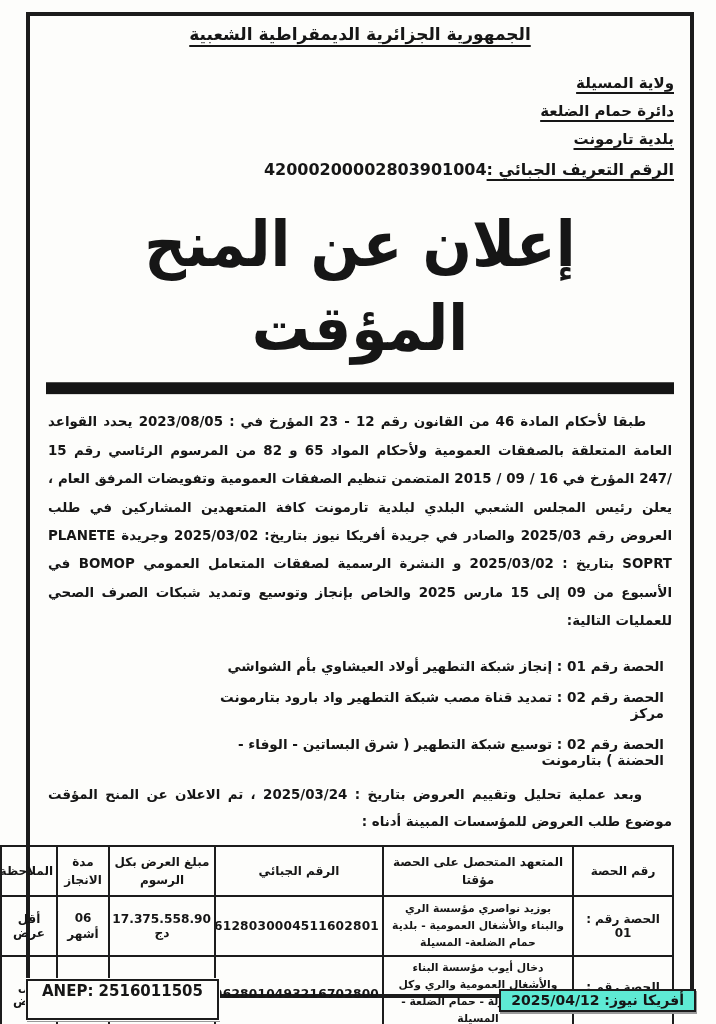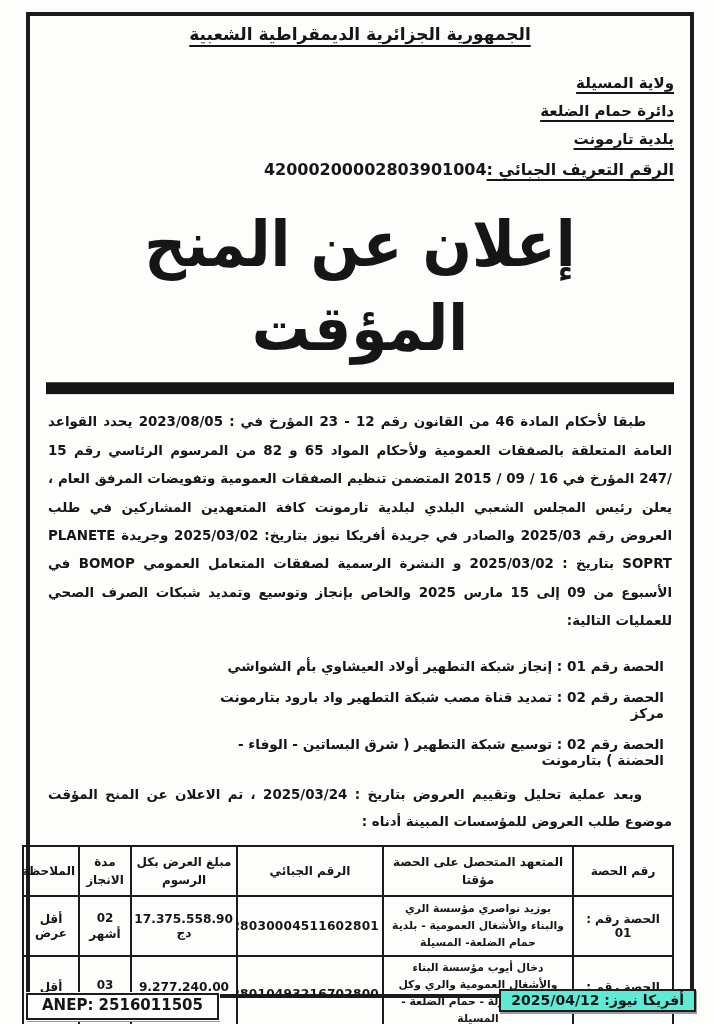--- a/index.html
+++ b/index.html
@@ -63,21 +63,21 @@
   td.c-lot{font-size:12px;width:100px;}
   td.c-tender{font-size:10.8px;line-height:1.55;width:190px;padding:4px 5px;}
   td.c-tax{font-size:12.2px;width:146px;letter-spacing:.2px;}
   td.c-amount{font-size:12.2px;width:106px;}
   td.c-dur{font-size:12px;width:52px;line-height:1.4;}
   td.c-note{font-size:12px;width:56px;}
   tr.r1 td,tr.r2 td{height:60px;}
   .footer-anep{
     position:absolute;left:26px;bottom:4px;
     border:2.5px solid #1c1c1c;background:#fdfdfb;
-    padding:1px 14px 4px 14px;
+    padding:1px 14px 18px 14px;
     font-weight:bold;font-size:15px;direction:ltr;
     box-shadow:0 0 0 1px #fdfdfb, 1px 2px 0 0 #9a9a9a;
   }
   .footer-journal{
     position:absolute;right:20px;bottom:12px;
     border:2.5px solid #1c1c1c;background:#5eead4;
     padding:1px 10px 2px 10px;
     font-weight:bold;font-size:14px;
     box-shadow:1px 2px 0 0 #9a9a9a;
   }
@@ -111,34 +111,34 @@
       <div class="lot-line">الحصة رقم 02 : توسيع شبكة التطهير ( شرق البساتين - الوفاء - الحضنة ) بتارمونت</div>
     </div>
 
     <div class="award-para">وبعد عملية تحليل وتقييم العروض بتاريخ : 2025/03/24 ، تم الاعلان عن المنح المؤقت موضوع طلب العروض للمؤسسات المبينة أدناه :</div>
 
     <table class="award">
       <thead>
         <tr>
           <th style="width:100px;">رقم الحصة</th>
           <th style="width:190px;">المتعهد المتحصل على الحصة مؤقتا</th>
-          <th style="width:146px;">الرقم الجبائي</th>
+          <th style="width:168px;">الرقم الجبائي</th>
           <th style="width:106px;margin-left:32px;">مبلغ العرض بكل الرسوم</th>
           <th style="width:52px;">مدة الانجاز</th>
           <th style="width:56px;">الملاحظة</th>
         </tr>
       </thead>
       <tbody>
         <tr class="r1">
           <td class="c-lot">الحصة رقم : 01</td>
           <td class="c-tender">بوزيد نواصري مؤسسة الري والبناء والأشغال العمومية - بلدية حمام الضلعة- المسيلة</td>
           <td class="c-tax">16128030004511602801</td>
           <td class="c-amount">17.375.558.90 دج</td>
           <td class="c-dur">
-            <div>02</div>
+            <div>06</div>
             <div>أشهر</div>
           </td>
           <td class="c-note">أقل عرض</td>
         </tr>
         <tr class="r2">
           <td class="c-lot">الحصة رقم : 02</td>
           <td class="c-tender">دخال أيوب مؤسسة البناء والأشغال العمومية والري وكل هياكل الدولة - حمام الضلعة - المسيلة</td>
           <td class="c-tax">19628010493216702800</td>
           <td class="c-amount">9.277.240.00 دج</td>
           <td class="c-dur">

